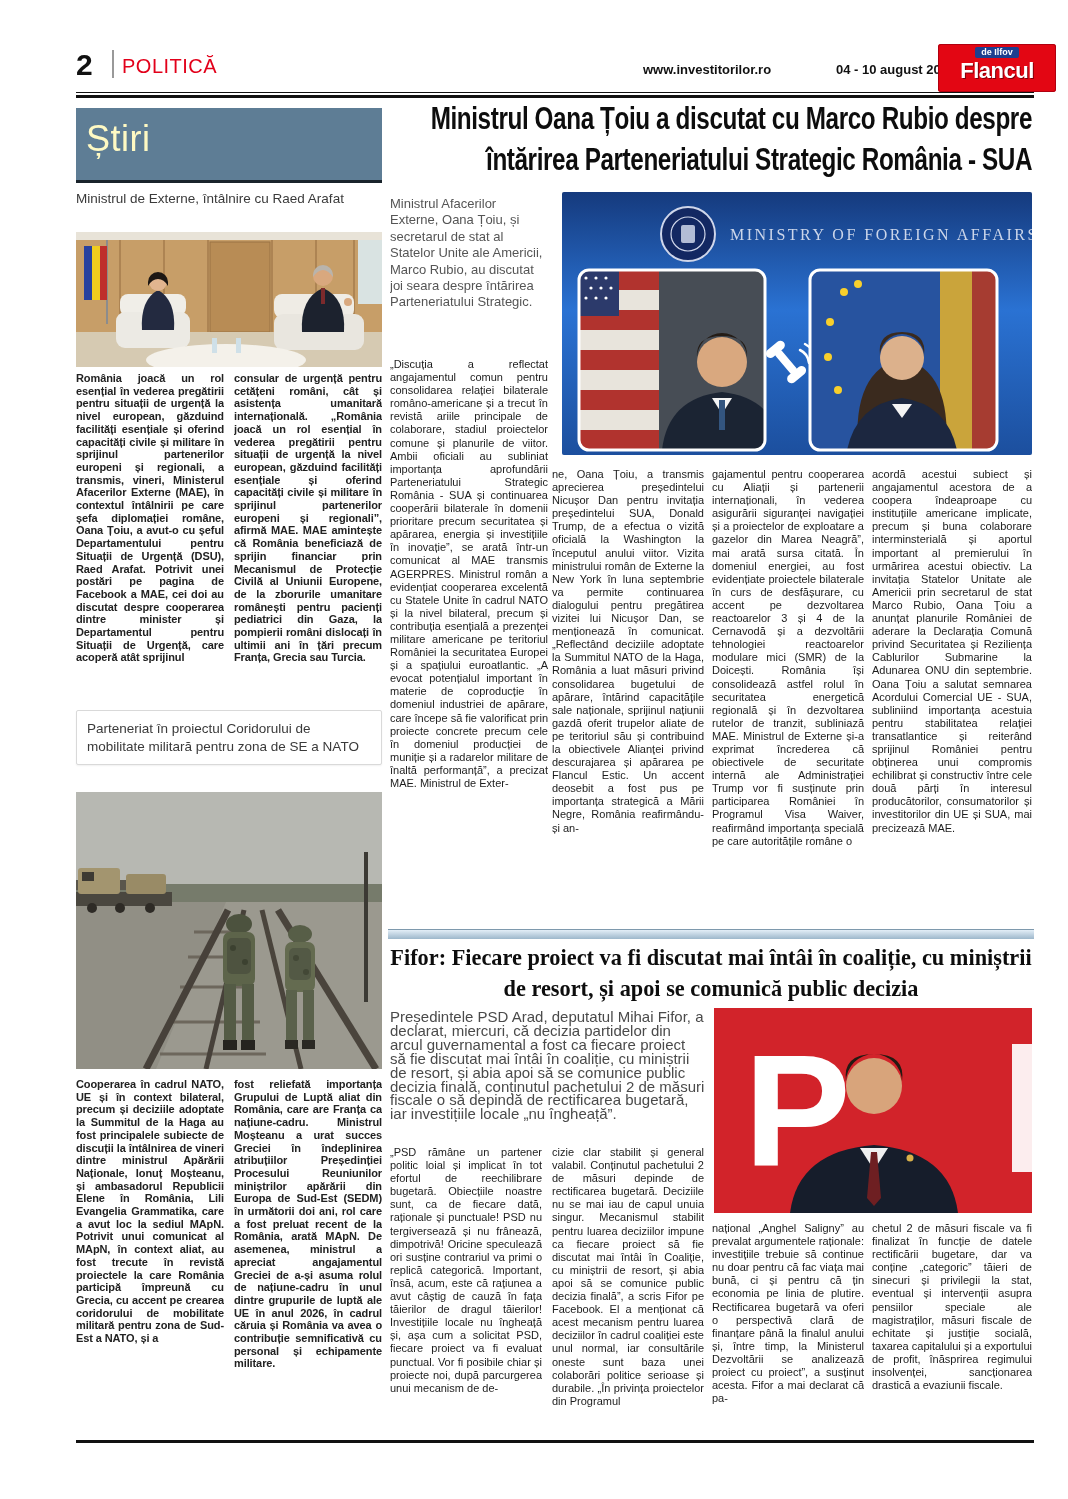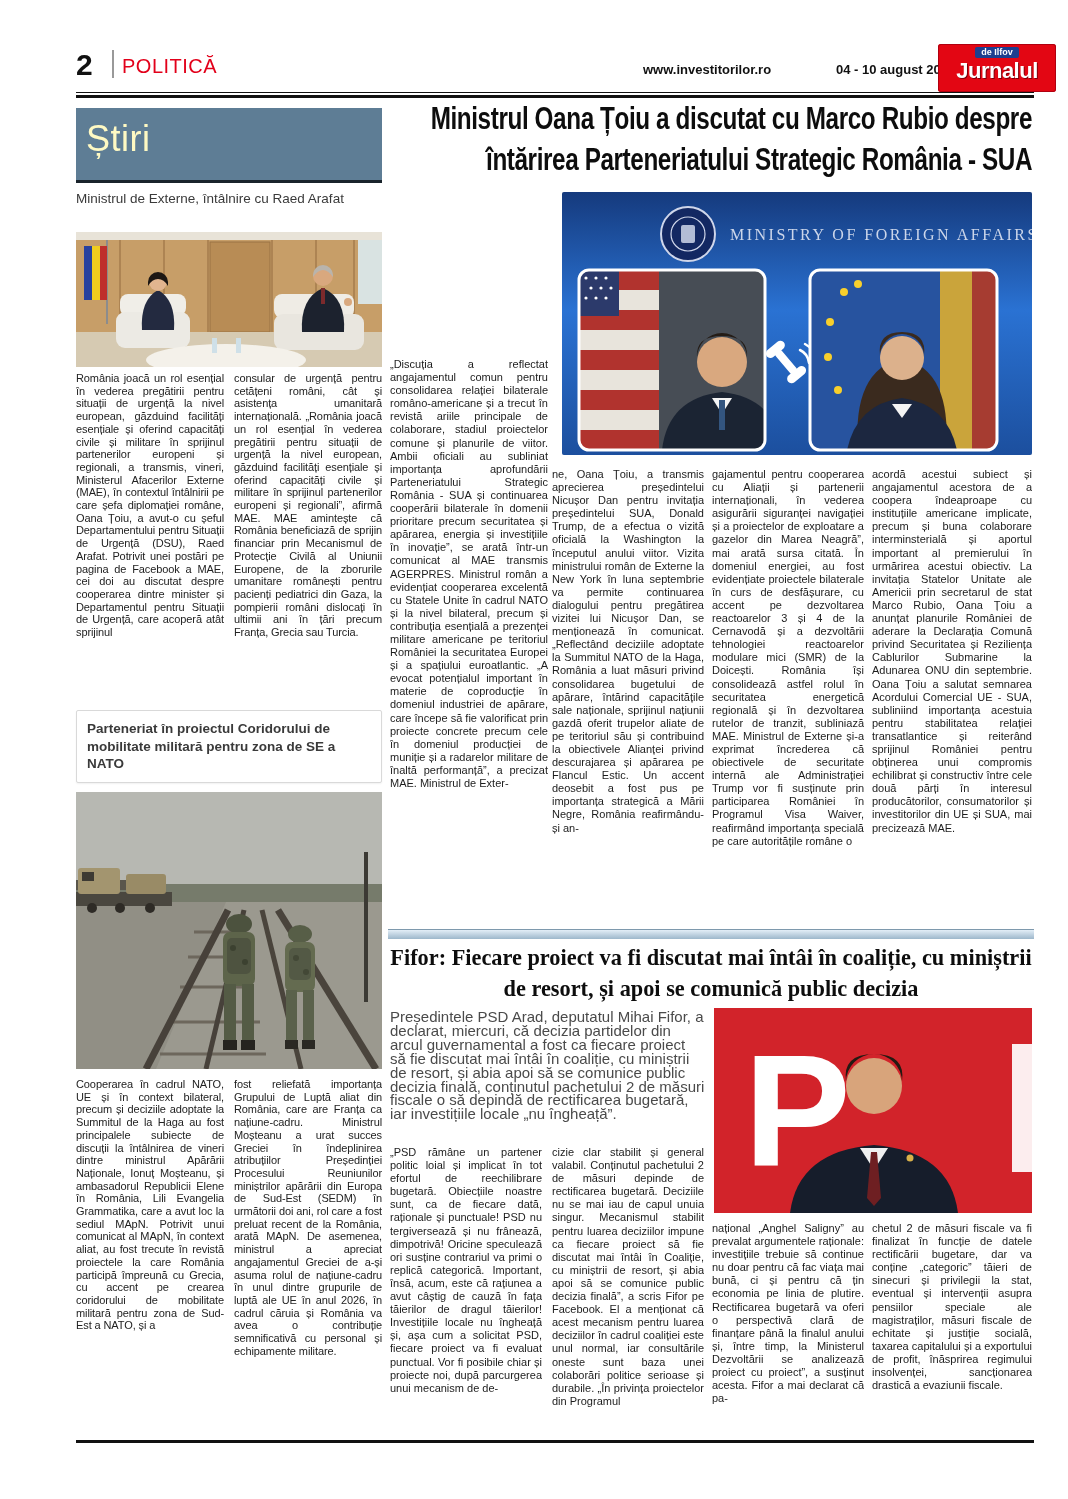--- a/index.html
+++ b/index.html
@@ -22,23 +22,23 @@
   .head-rule-thin{left:76px;top:92px;width:958px;height:1px;background:#111;}
   .head-rule-thick{left:76px;top:95px;width:958px;height:3px;background:#111;}
 
   
   .stiri-box{left:76px;top:108px;width:306px;height:72px;background:#5e7d95;
              border-bottom:3px solid #19232b;}
   .stiri-title{margin:10px 0 0 10px;font-size:36px;font-weight:400;color:#fef9c3;letter-spacing:.5px;}
   .side-title{left:76px;top:190px;width:300px;font-size:13.5px;font-weight:400;color:#3a3a3a;line-height:1.3;}
   .side-title-card{left:76px;top:710px;width:284px;background:#fff;border:1px solid #d9d9d9;
                    border-radius:2px;padding:9px 10px;box-shadow:0 1px 2px rgba(0,0,0,.06);}
-  .side-title-card .t{font-size:13.5px;font-weight:700;color:#3a3a3a;line-height:1.3;}
+  .side-title-card .t{font-size:13.5px;font-weight:400;color:#3a3a3a;line-height:1.3;}
   .photo-frame{overflow:hidden;background:#ccc;}
-  .side-cols{left:76px;width:306px;display:flex;gap:10px;}
+  .side-cols{left:76px;width:306px;display:flex;gap:10px;font-weight:bold;}
   .side-col{width:148px;height:100%;overflow:hidden;font-size:11px;line-height:12.7px;
             text-align:justify;color:#222;letter-spacing:-.1px;}
 
   .bottom-rule{left:76px;top:1440px;width:958px;height:3px;background:#111;}
 
   
   .main-headline{left:390px;top:98px;width:642px;height:88px;text-align:right;}
   .main-headline .inner{display:block;width:820px;margin-left:-89px;transform:scaleX(.783);
         font-size:31px;line-height:41px;font-weight:700;color:#0d0d0d;letter-spacing:-.5px;}
   .lead-main{left:390px;top:196px;width:158px;height:152px;overflow:hidden;
@@ -70,21 +70,21 @@
 
 <div class="page">
 
   <div class="abs page-num">2</div>
   <div class="abs head-sep"></div>
   <div class="abs section-label">POLITICĂ</div>
   <div class="abs site-url">www.investitorilor.ro</div>
   <div class="abs date-range">04 - 10 august 2025</div>
   <div class="abs logo">
     <div class="logo-top">de Ilfov</div>
-    <div class="logo-main">Jurnalul</div>
+    <div class="logo-main">Flancul</div>
   </div>
   <div class="abs head-rule-thin"></div>
   <div class="abs head-rule-thick"></div>
 
   <div class="abs stiri-box">
     <div class="stiri-title">Știri</div>
   </div>
 
   <div class="abs side-title">Ministrul de Externe, întâlnire cu Raed Arafat</div>
 
@@ -187,20 +187,21 @@
 
   <div class="abs side-cols" style="top:1078px;height:358px;">
     <div class="side-col">Cooperarea în cadrul NATO, UE și în context bilateral, precum și deciziile adoptate la Summitul de la Haga au fost principalele subiecte de discuții la întâlnirea de vineri dintre ministrul Apărării Naționale, Ionuț Moșteanu, și ambasadorul Republicii Elene în România, Lili Evangelia Grammatika, care a avut loc la sediul MApN. Potrivit unui comunicat al MApN, în context aliat, au fost trecute în revistă proiectele la care România participă împreună cu Grecia, cu accent pe crearea coridorului de mobilitate militară pentru zona de Sud-Est a NATO, și a</div>
     <div class="side-col">fost reliefată importanța Grupului de Luptă aliat din România, care are Franța ca națiune-cadru. Ministrul Moșteanu a urat succes Greciei în îndeplinirea atribuțiilor Președinției Procesului Reuniunilor miniștrilor apărării din Europa de Sud-Est (SEDM) în următorii doi ani, rol care a fost preluat recent de la România, arată MApN. De asemenea, ministrul a apreciat angajamentul Greciei de a-și asuma rolul de națiune-cadru în unul dintre grupurile de luptă ale UE în anul 2026, în cadrul căruia și România va avea o contribuție semnificativă cu personal și echipamente militare.</div>
   </div>
 
   <div class="abs main-headline">
     <span class="inner">Ministrul Oana Țoiu a discutat cu Marco Rubio despre întărirea Parteneriatului Strategic România - SUA</span>
   </div>
 
+  <div class="abs lead-main">Ministrul Afacerilor Externe, Oana Țoiu, și secretarul de stat al Statelor Unite ale Americii, Marco Rubio, au discutat joi seara despre întărirea Parteneriatului Strategic.</div>
 
   <div class="abs photo-frame mfa-photo">
     <svg width="470" height="263" viewBox="0 0 470 263">
       <defs>
         <linearGradient id="bgblue" x1="0" y1="0" x2="0" y2="1">
           <stop offset="0" stop-color="#153a7d"></stop>
             <stop offset="0.45" stop-color="#2a72d3"></stop>
           <stop offset="1" stop-color="#1c4f9e"></stop>
         </linearGradient>
         <clipPath id="cardL">

